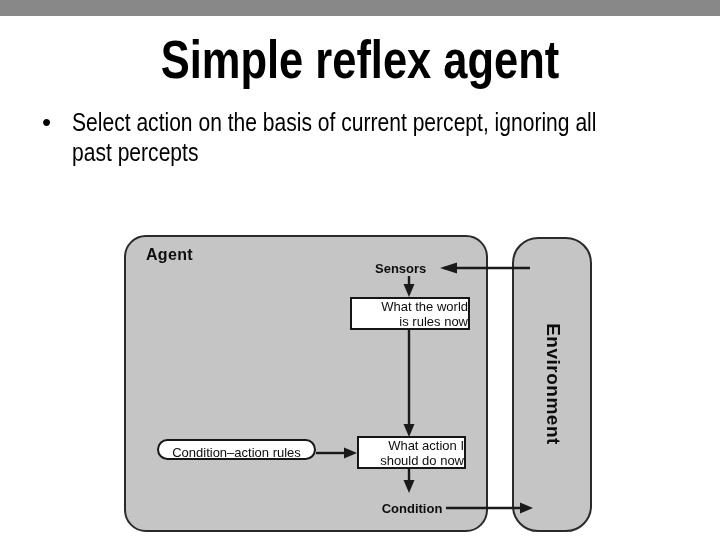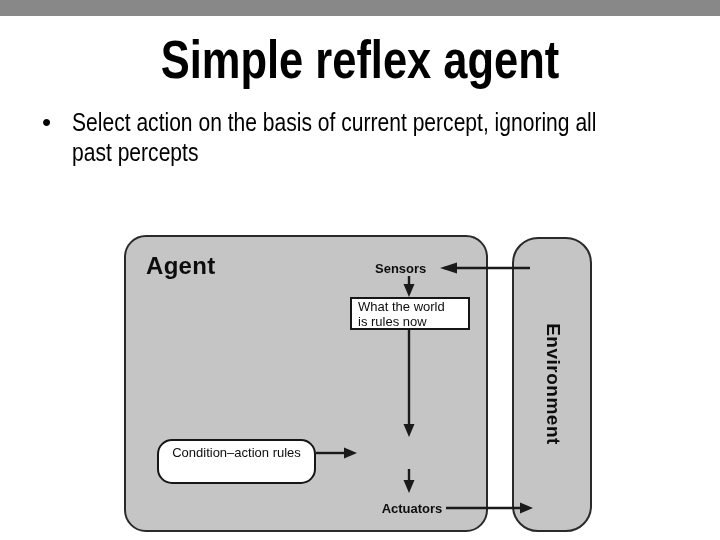--- a/index.html
+++ b/index.html
@@ -46,44 +46,45 @@
     border: 2px solid var(--diagram-border, #2a2a2a);
   }
   .agent-box { left: 124px; top: 219px; width: 364px; height: 297px; border-radius: 22px; }
   .env-box   { left: 512px; top: 221px; width: 80px;  height: 295px; border-radius: 26px; }
 
   .arrows { position: absolute; left: 0; top: 0; pointer-events: none; }
   .arrows line { stroke: var(--arrow, #1a1a1a); stroke-width: 2.4; }
   .arrows polygon { fill: var(--arrow, #1a1a1a); }
 
   .diagram-label { position: absolute; font-weight: bold; color: #0d0d0d; }
-  .agent-label     { left: 146px; top: 236px; font-size: 24px; letter-spacing: 0.3px; }
+  .agent-label     { left: 146px; top: 230px; font-size: 16px; letter-spacing: 0.3px; }
   .sensors-label   { left: 375px; top: 245px; width: 64px; text-align: left; font-size: 13px; }
   .actuators-label { left: 377px; top: 485px; width: 70px; text-align: center; font-size: 13px; }
   .env-label {
     left: 553px; top: 368px;
     transform: translate(-50%, -50%) rotate(90deg);
     font-size: 19px; letter-spacing: 0.5px; white-space: nowrap;
   }
 
   .small-box {
     position: absolute;
     width: 120px; height: 33px;
     background: var(--box-bg, #ffffff);
     border: 2px solid var(--box-border, #161616);
     font-size: 13px; line-height: 14.5px;
     padding: 1px 0 0 6px;
     color: #0d0d0d;
+    text-align: right;
   }
   .world-box  { left: 350px; top: 281px; width: 120px; }
   .action-box { left: 357px; top: 420px; width: 109px; }
 
   .rules-oval {
     position: absolute; left: 157px; top: 423px;
-    width: 159px; height: 45px;
+    width: 159px; height: 21px;
     background: var(--box-bg, #ffffff);
     border: 2px solid var(--box-border, #161616);
     border-radius: 15px;
     text-align: center; font-size: 13px; line-height: 24px;
     color: #0d0d0d;
     white-space: nowrap;
   }
 </style>
 </head>
 <body>
@@ -123,24 +124,28 @@
       <polygon points="409,477 403.5,464 414.5,464"></polygon>
     </g>
     <g>
       <line x1="446" y1="492" x2="521" y2="492"></line>
       <polygon points="533,492 520,486.5 520,497.5"></polygon>
     </g>
   </svg>
 
   <div class="diagram-label agent-label">Agent</div>
   <div class="diagram-label sensors-label">Sensors</div>
-  <div class="diagram-label actuators-label">Actuators</div>
+  <div class="diagram-label actuators-label">Condition</div>
   <div class="diagram-label env-label">Environment</div>
 
   <div class="small-box world-box">
     <div>What the world</div>
     <div>is rules now</div>
   </div>
 
+  <div class="small-box action-box">
+    <div>What action I</div>
+    <div>should do now</div>
+  </div>
 
   <div class="rules-oval">Condition–action rules</div>
 
 </div>
 
 </body></html>

